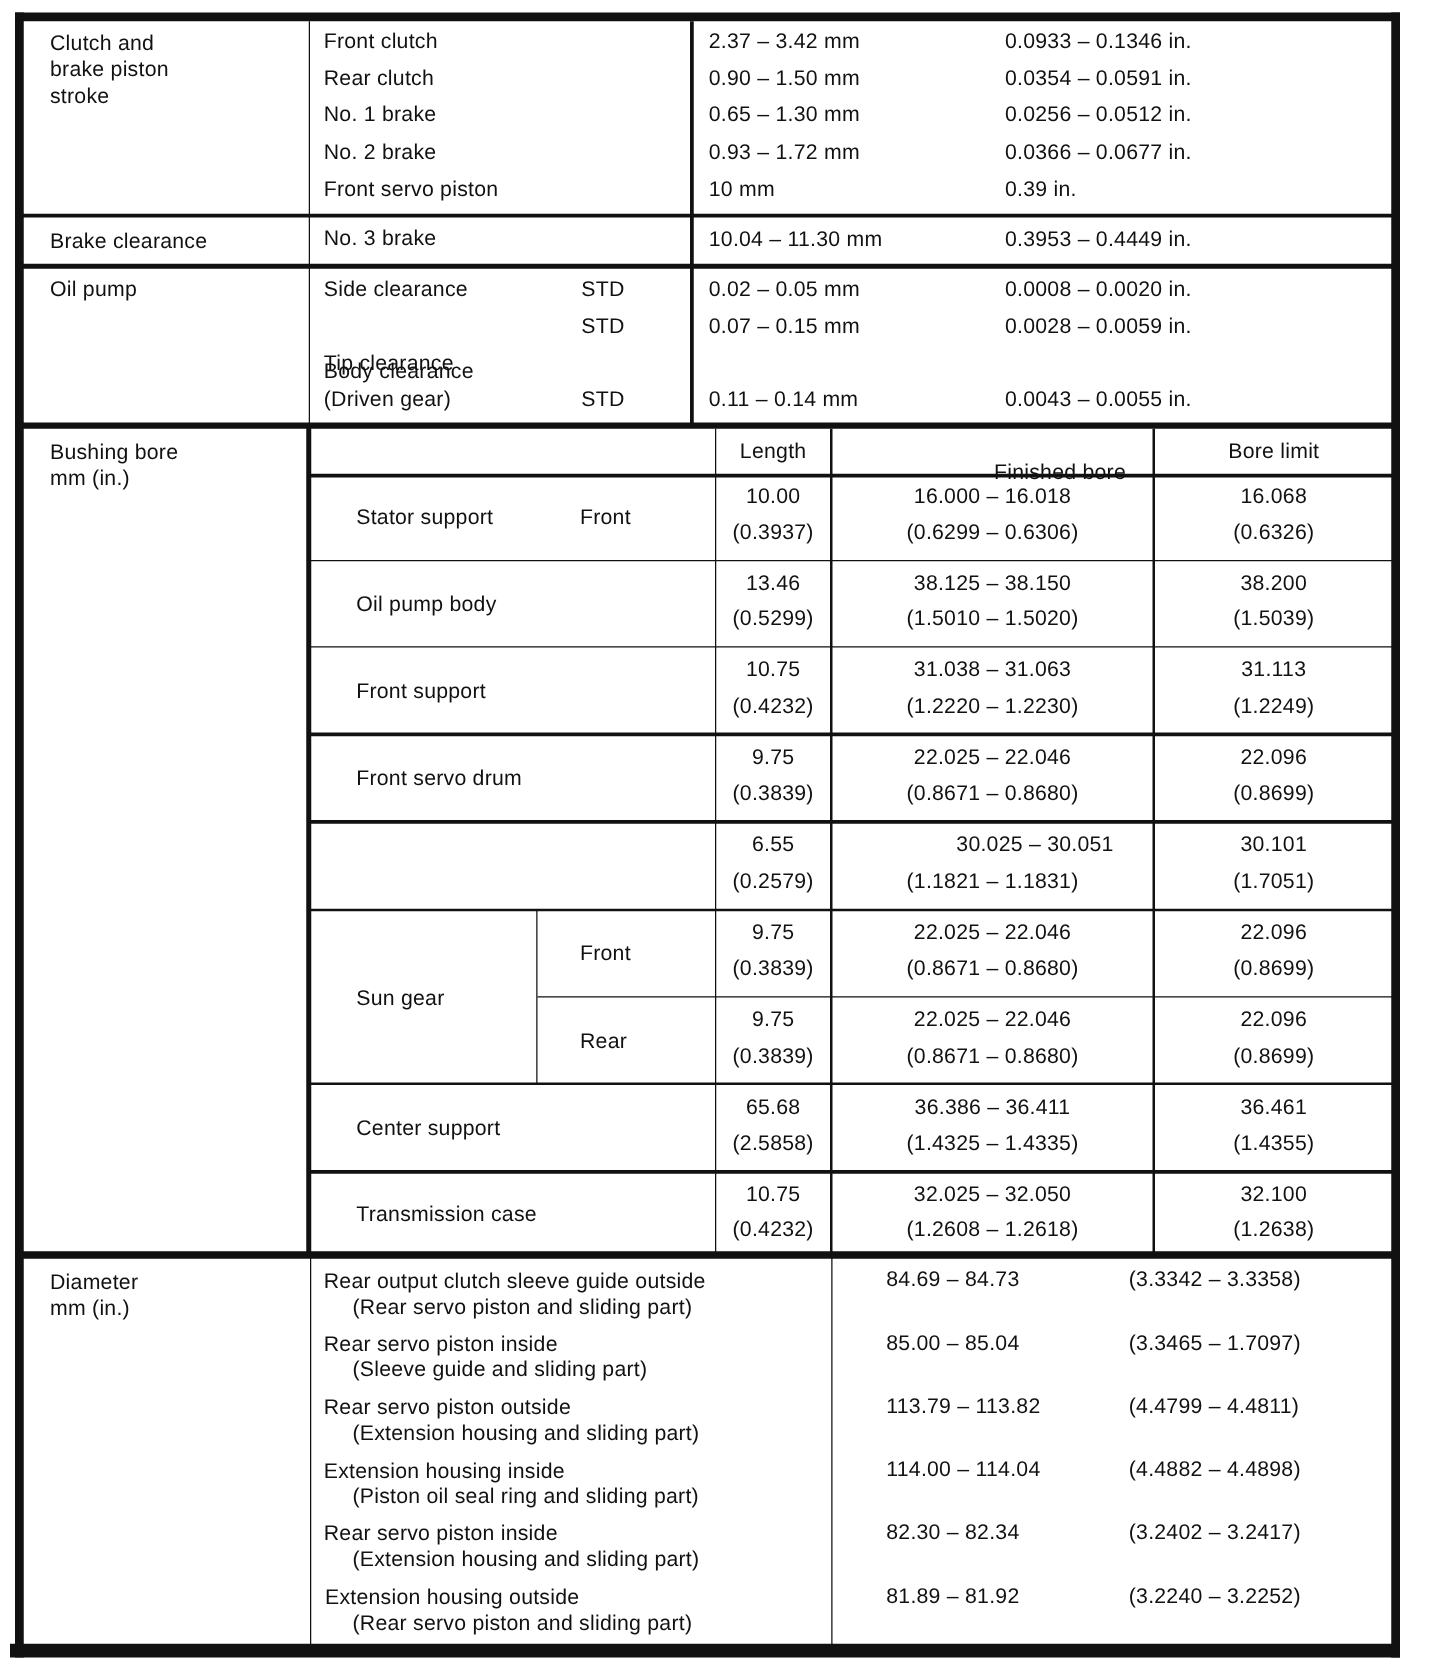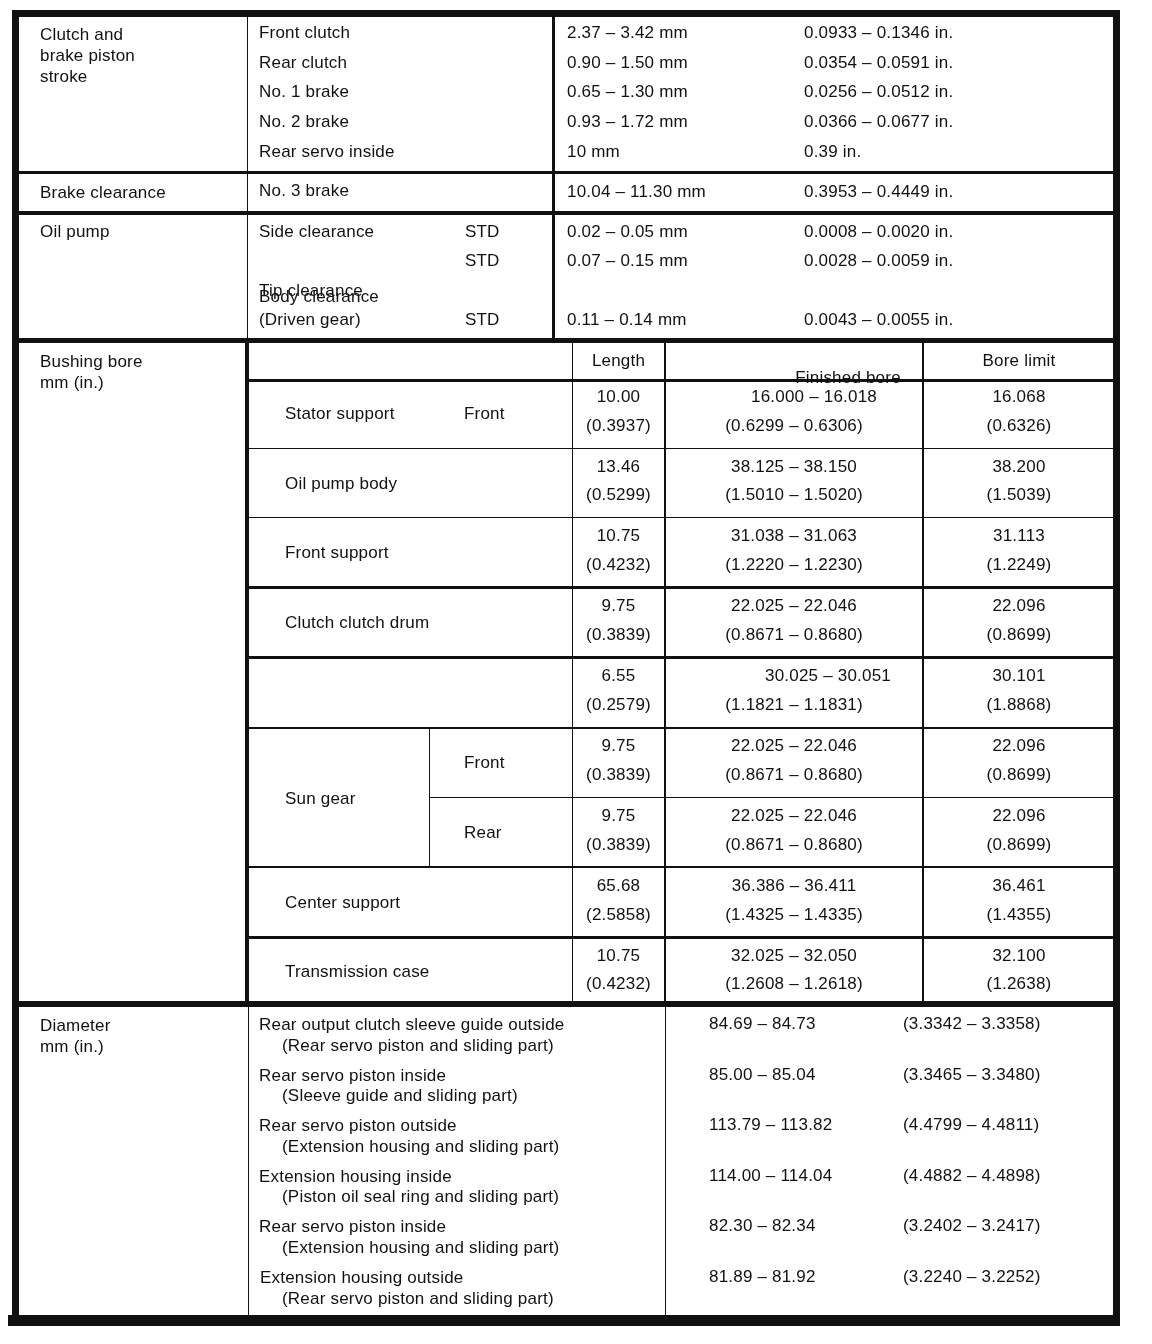--- a/index.html
+++ b/index.html
@@ -63,21 +63,21 @@
   <div class="t" style="left:804px;top:53px;">0.0354 – 0.0591 in.</div>
 
   <div class="t" style="left:259px;top:82px;">No. 1 brake</div>
   <div class="t" style="left:567px;top:82px;">0.65 – 1.30 mm</div>
   <div class="t" style="left:804px;top:82px;">0.0256 – 0.0512 in.</div>
 
   <div class="t" style="left:259px;top:112px;">No. 2 brake</div>
   <div class="t" style="left:567px;top:112px;">0.93 – 1.72 mm</div>
   <div class="t" style="left:804px;top:112px;">0.0366 – 0.0677 in.</div>
 
-  <div class="t" style="left:259px;top:142px;">Rear servo inside</div>
+  <div class="t" style="left:259px;top:142px;">Front servo piston</div>
   <div class="t" style="left:567px;top:142px;">10 mm</div>
   <div class="t" style="left:804px;top:142px;">0.39 in.</div>
 
   <div class="t" style="left:40px;top:183px;">Brake clearance</div>
   <div class="t" style="left:259px;top:181px;">No. 3 brake</div>
   <div class="t" style="left:567px;top:182px;">10.04 – 11.30 mm</div>
   <div class="t" style="left:804px;top:182px;">0.3953 – 0.4449 in.</div>
 
   <div class="t" style="left:40px;top:222px;">Oil pump</div>
 
@@ -102,55 +102,55 @@
 mm (in.)</div>
 
   <div class="t c" style="left:573px;width:91px;top:351px;">Length</div>
   <div class="t c" style="left:666px;width:276px;top:368px;padding-left:44px;">Finished bore</div>
   <div class="t c" style="left:924px;width:190px;top:351px;">Bore limit</div>
 
   <div class="t" style="left:285px;top:404px;">Stator support</div>
   <div class="t" style="left:464px;top:404px;">Front</div>
   <div class="t c" style="left:573px;width:91px;top:387px;">10.00</div>
   <div class="t c" style="left:573px;width:91px;top:416px;">(0.3937)</div>
-  <div class="t c" style="left:686px;width:256px;top:387px;">16.000 – 16.018</div>
+  <div class="t c" style="left:666px;width:256px;top:387px;">16.000 – 16.018</div>
   <div class="t c" style="left:666px;width:256px;top:416px;">(0.6299 – 0.6306)</div>
   <div class="t c" style="left:924px;width:190px;top:387px;">16.068</div>
   <div class="t c" style="left:924px;width:190px;top:416px;">(0.6326)</div>
 
   <div class="t" style="left:285px;top:474px;">Oil pump body</div>
   <div class="t c" style="left:573px;width:91px;top:457px;">13.46</div>
   <div class="t c" style="left:573px;width:91px;top:485px;">(0.5299)</div>
   <div class="t c" style="left:666px;width:256px;top:457px;">38.125 – 38.150</div>
   <div class="t c" style="left:666px;width:256px;top:485px;">(1.5010 – 1.5020)</div>
   <div class="t c" style="left:924px;width:190px;top:457px;">38.200</div>
   <div class="t c" style="left:924px;width:190px;top:485px;">(1.5039)</div>
 
   <div class="t" style="left:285px;top:543px;">Front support</div>
   <div class="t c" style="left:573px;width:91px;top:526px;">10.75</div>
   <div class="t c" style="left:573px;width:91px;top:555px;">(0.4232)</div>
   <div class="t c" style="left:666px;width:256px;top:526px;">31.038 – 31.063</div>
   <div class="t c" style="left:666px;width:256px;top:555px;">(1.2220 – 1.2230)</div>
   <div class="t c" style="left:924px;width:190px;top:526px;">31.113</div>
   <div class="t c" style="left:924px;width:190px;top:555px;">(1.2249)</div>
 
-  <div class="t" style="left:285px;top:613px;">Clutch clutch drum</div>
+  <div class="t" style="left:285px;top:613px;">Front servo drum</div>
   <div class="t c" style="left:573px;width:91px;top:596px;">9.75</div>
   <div class="t c" style="left:573px;width:91px;top:625px;">(0.3839)</div>
   <div class="t c" style="left:666px;width:256px;top:596px;">22.025 – 22.046</div>
   <div class="t c" style="left:666px;width:256px;top:625px;">(0.8671 – 0.8680)</div>
   <div class="t c" style="left:924px;width:190px;top:596px;">22.096</div>
   <div class="t c" style="left:924px;width:190px;top:625px;">(0.8699)</div>
 
   <div class="t c" style="left:573px;width:91px;top:666px;">6.55</div>
   <div class="t c" style="left:573px;width:91px;top:695px;">(0.2579)</div>
   <div class="t c" style="left:700px;width:256px;top:666px;">30.025 – 30.051</div>
   <div class="t c" style="left:666px;width:256px;top:695px;">(1.1821 – 1.1831)</div>
   <div class="t c" style="left:924px;width:190px;top:666px;">30.101</div>
-  <div class="t c" style="left:924px;width:190px;top:695px;">(1.8868)</div>
+  <div class="t c" style="left:924px;width:190px;top:695px;">(1.7051)</div>
 
   <div class="t" style="left:285px;top:789px;">Sun gear</div>
   <div class="t" style="left:464px;top:753px;">Front</div>
   <div class="t c" style="left:573px;width:91px;top:736px;">9.75</div>
   <div class="t c" style="left:573px;width:91px;top:765px;">(0.3839)</div>
   <div class="t c" style="left:666px;width:256px;top:736px;">22.025 – 22.046</div>
   <div class="t c" style="left:666px;width:256px;top:765px;">(0.8671 – 0.8680)</div>
   <div class="t c" style="left:924px;width:190px;top:736px;">22.096</div>
   <div class="t c" style="left:924px;width:190px;top:765px;">(0.8699)</div>
 
@@ -182,21 +182,21 @@
 mm (in.)</div>
 
   <div class="t" style="left:259px;top:1015px;">Rear output clutch sleeve guide outside</div>
   <div class="t" style="left:282px;top:1036px;">(Rear servo piston and sliding part)</div>
   <div class="t" style="left:709px;top:1014px;">84.69 – 84.73</div>
   <div class="t" style="left:903px;top:1014px;text-align:right;">(3.3342 – 3.3358)</div>
 
   <div class="t" style="left:259px;top:1066px;">Rear servo piston inside</div>
   <div class="t" style="left:282px;top:1086px;">(Sleeve guide and sliding part)</div>
   <div class="t" style="left:709px;top:1065px;">85.00 – 85.04</div>
-  <div class="t" style="left:903px;top:1065px;">(3.3465 – 3.3480)</div>
+  <div class="t" style="left:903px;top:1065px;">(3.3465 – 1.7097)</div>
 
   <div class="t" style="left:259px;top:1116px;">Rear servo piston outside</div>
   <div class="t" style="left:282px;top:1137px;">(Extension housing and sliding part)</div>
   <div class="t" style="left:709px;top:1115px;">113.79 – 113.82</div>
   <div class="t" style="left:903px;top:1115px;">(4.4799 – 4.4811)</div>
 
   <div class="t" style="left:259px;top:1167px;">Extension housing inside</div>
   <div class="t" style="left:282px;top:1187px;">(Piston oil seal ring and sliding part)</div>
   <div class="t" style="left:709px;top:1166px;">114.00 – 114.04</div>
   <div class="t" style="left:903px;top:1166px;">(4.4882 – 4.4898)</div>

